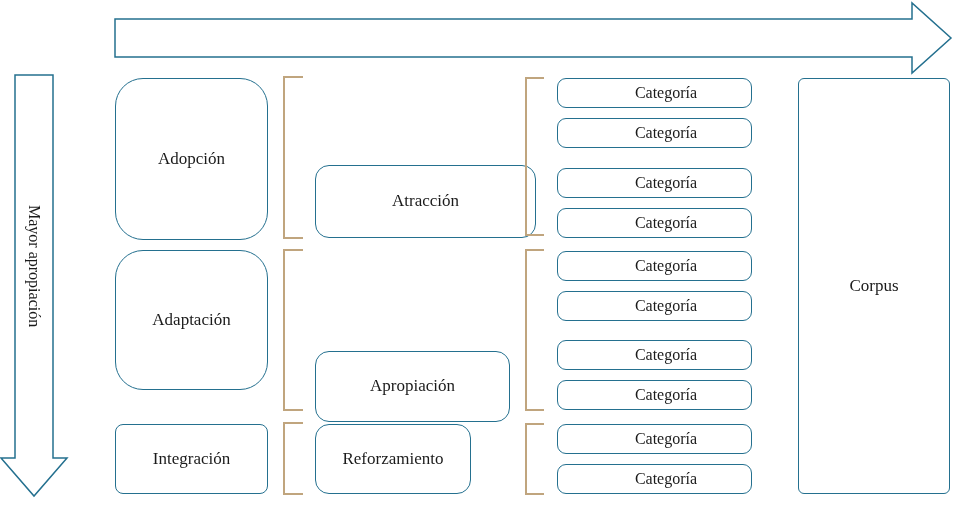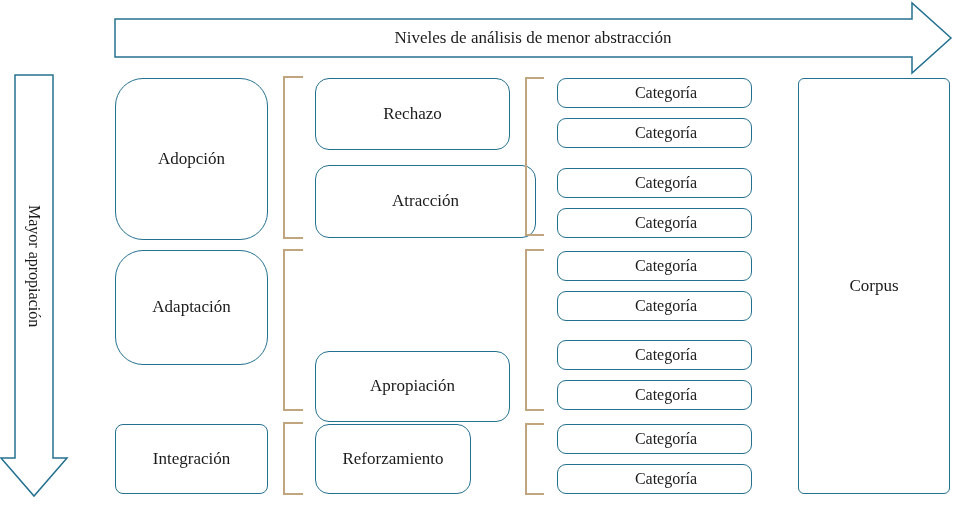--- a/index.html
+++ b/index.html
@@ -57,32 +57,30 @@
 </head>
 <body>
 
 <div class="canvas">
 
   <svg class="arrow-layer" viewBox="0 0 965 509" aria-hidden="true">
     <polygon points="115,19 912,19 912,3 951,38 912,73 912,57 115,57"></polygon>
     <polygon points="15,75 53,75 53,458 67,458 34,496 1,458 15,458"></polygon>
   </svg>
 
-  <div class="h-arrow-label">Niveles de análisis de menor abstracción</div>
   <div class="v-arrow-label">Mayor apropiación</div>
 
   <div class="box lvl" style="left:115px;top:78px;width:153px;height:162px">Adopción</div>
-  <div class="box lvl" style="left:115px;top:250px;width:153px;height:115px">Adaptación</div>
+  <div class="box lvl" style="left:115px;top:250px;width:153px;height:140px">Adaptación</div>
   <div class="box lvl" style="left:115px;top:424px;width:153px;height:70px;border-radius:8px">Integración</div>
 
   <div class="bracket" style="left:283px;top:76px;width:20px;height:163px"></div>
   <div class="bracket" style="left:283px;top:249px;width:20px;height:162px"></div>
   <div class="bracket" style="left:283px;top:422px;width:20px;height:73px"></div>
 
-  <div class="box sub" style="left:315px;top:78px;width:195px;height:72px">Rechazo</div>
   <div class="box sub" style="left:315px;top:165px;width:221px;height:73px">Atracción</div>
   <div class="box sub" style="left:315px;top:351px;width:195px;height:71px">Apropiación</div>
   <div class="box sub" style="left:315px;top:424px;width:156px;height:70px">Reforzamiento</div>
 
   <div class="bracket" style="left:525px;top:77px;width:19px;height:159px"></div>
   <div class="bracket" style="left:525px;top:249px;width:19px;height:162px"></div>
   <div class="bracket" style="left:525px;top:423px;width:19px;height:72px"></div>
 
   <div class="box cat" style="left:557px;top:78px;width:195px;height:30px">Categoría</div>
   <div class="box cat" style="left:557px;top:118px;width:195px;height:30px">Categoría</div>

